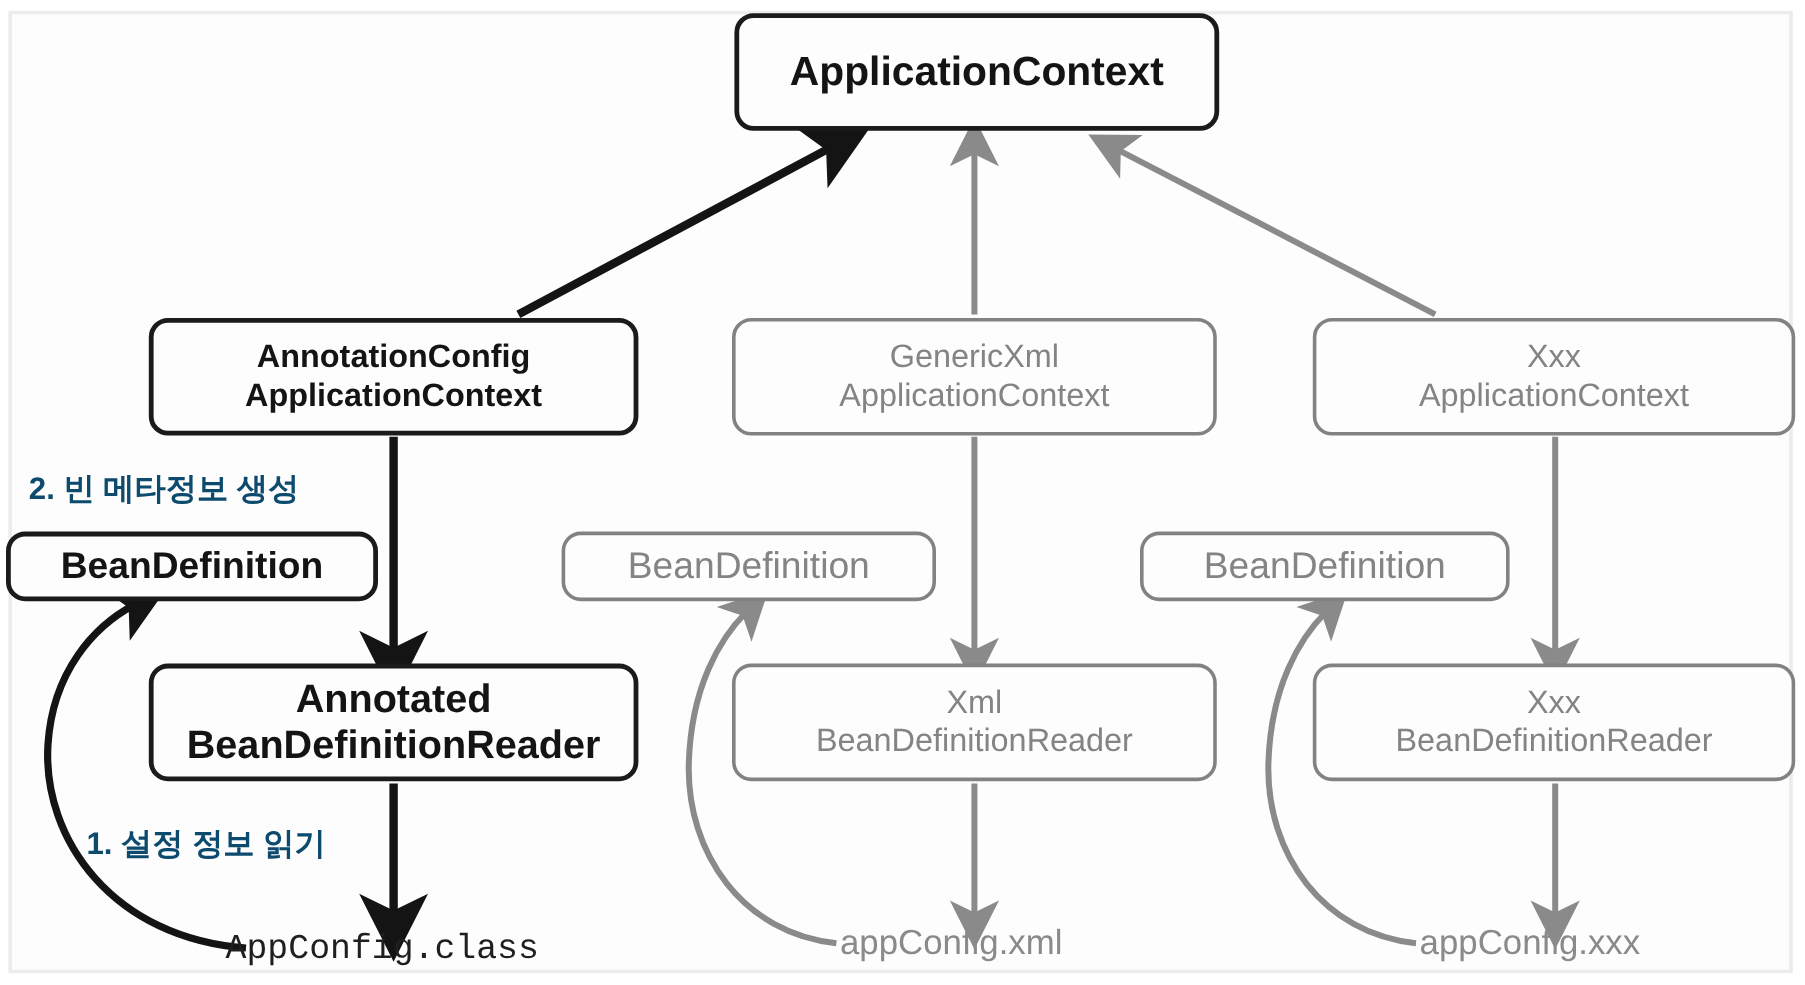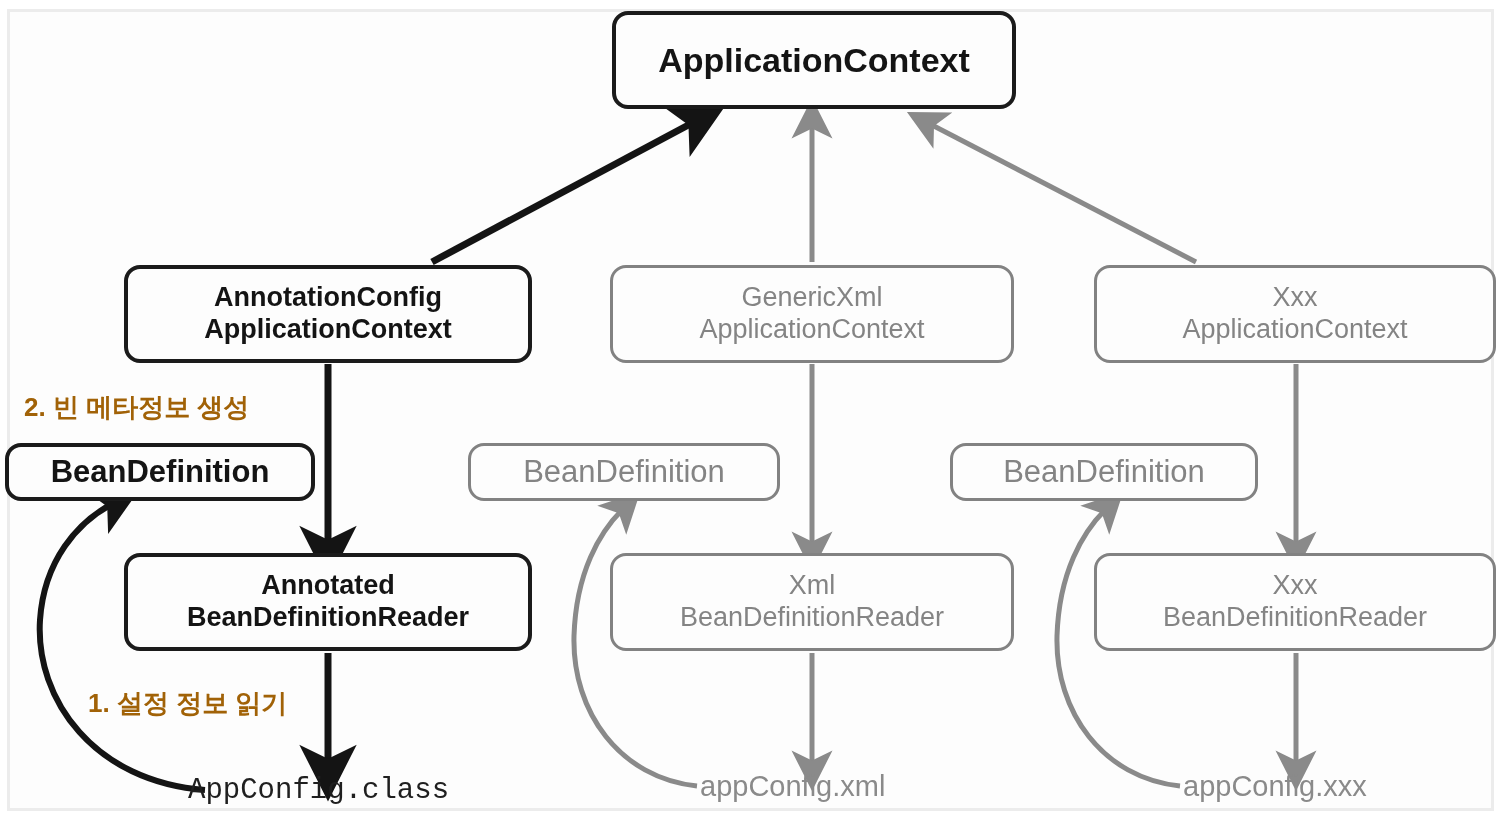--- a/index.html
+++ b/index.html
@@ -51,21 +51,21 @@
   .node .lines {
     display: block;
     width: 100%;
   }
   .node .ln { display: block; }
   .plain-label {
     position: absolute;
     white-space: nowrap;
     z-index: 6;
   }
-  .plain-label.dark { color: #a16207; font-weight: bold; }
+  .plain-label.dark { color: #0c4a6e; font-weight: bold; }
   .file-label {
     position: absolute;
     white-space: nowrap;
     z-index: 6;
   }
   .file-label.dark { color: #1f1f1f; font-weight: normal; }
   .file-label.grey { color: #8a8a8a; font-weight: normal; }
   #edges {
     position: absolute;
     left: 0; top: 0;
@@ -154,28 +154,28 @@
   </div>
 
   <div class="plain-label dark" style="left:24px; top:390px; font-size:26px;">2. 빈 메타정보 생성</div>
 
   <div class="node dark" style="left:5px; top:443px; width:310px; height:58px; font-size:31px;">
     <span class="lines">
       <span class="ln">BeanDefinition</span>
     </span>
   </div>
 
-  <div class="node dark" style="left:124px; top:553px; width:408px; height:98px; font-size:27px;align-items:center;">
+  <div class="node dark" style="left:124px; top:553px; width:408px; height:98px; font-size:33px;align-items:center;">
     <span class="lines">
       <span class="ln">Annotated</span>
       <span class="ln">BeanDefinitionReader</span>
     </span>
   </div>
 
-  <div class="plain-label dark" style="left:88px; top:686px; font-size:26px;">1. 설정 정보 읽기</div>
+  <div class="plain-label dark" style="left:72px; top:686px; font-size:26px;">1. 설정 정보 읽기</div>
 
   <div class="file-label dark" style="left:188px; top:774px; font-size:29px;font-family:Liberation Mono, monospace;">AppConfig.class</div>
 
   <div class="node grey" style="left:610px; top:265px; width:404px; height:98px; font-size:27px;">
     <span class="lines">
       <span class="ln">GenericXml</span>
       <span class="ln">ApplicationContext</span>
     </span>
   </div>
 

